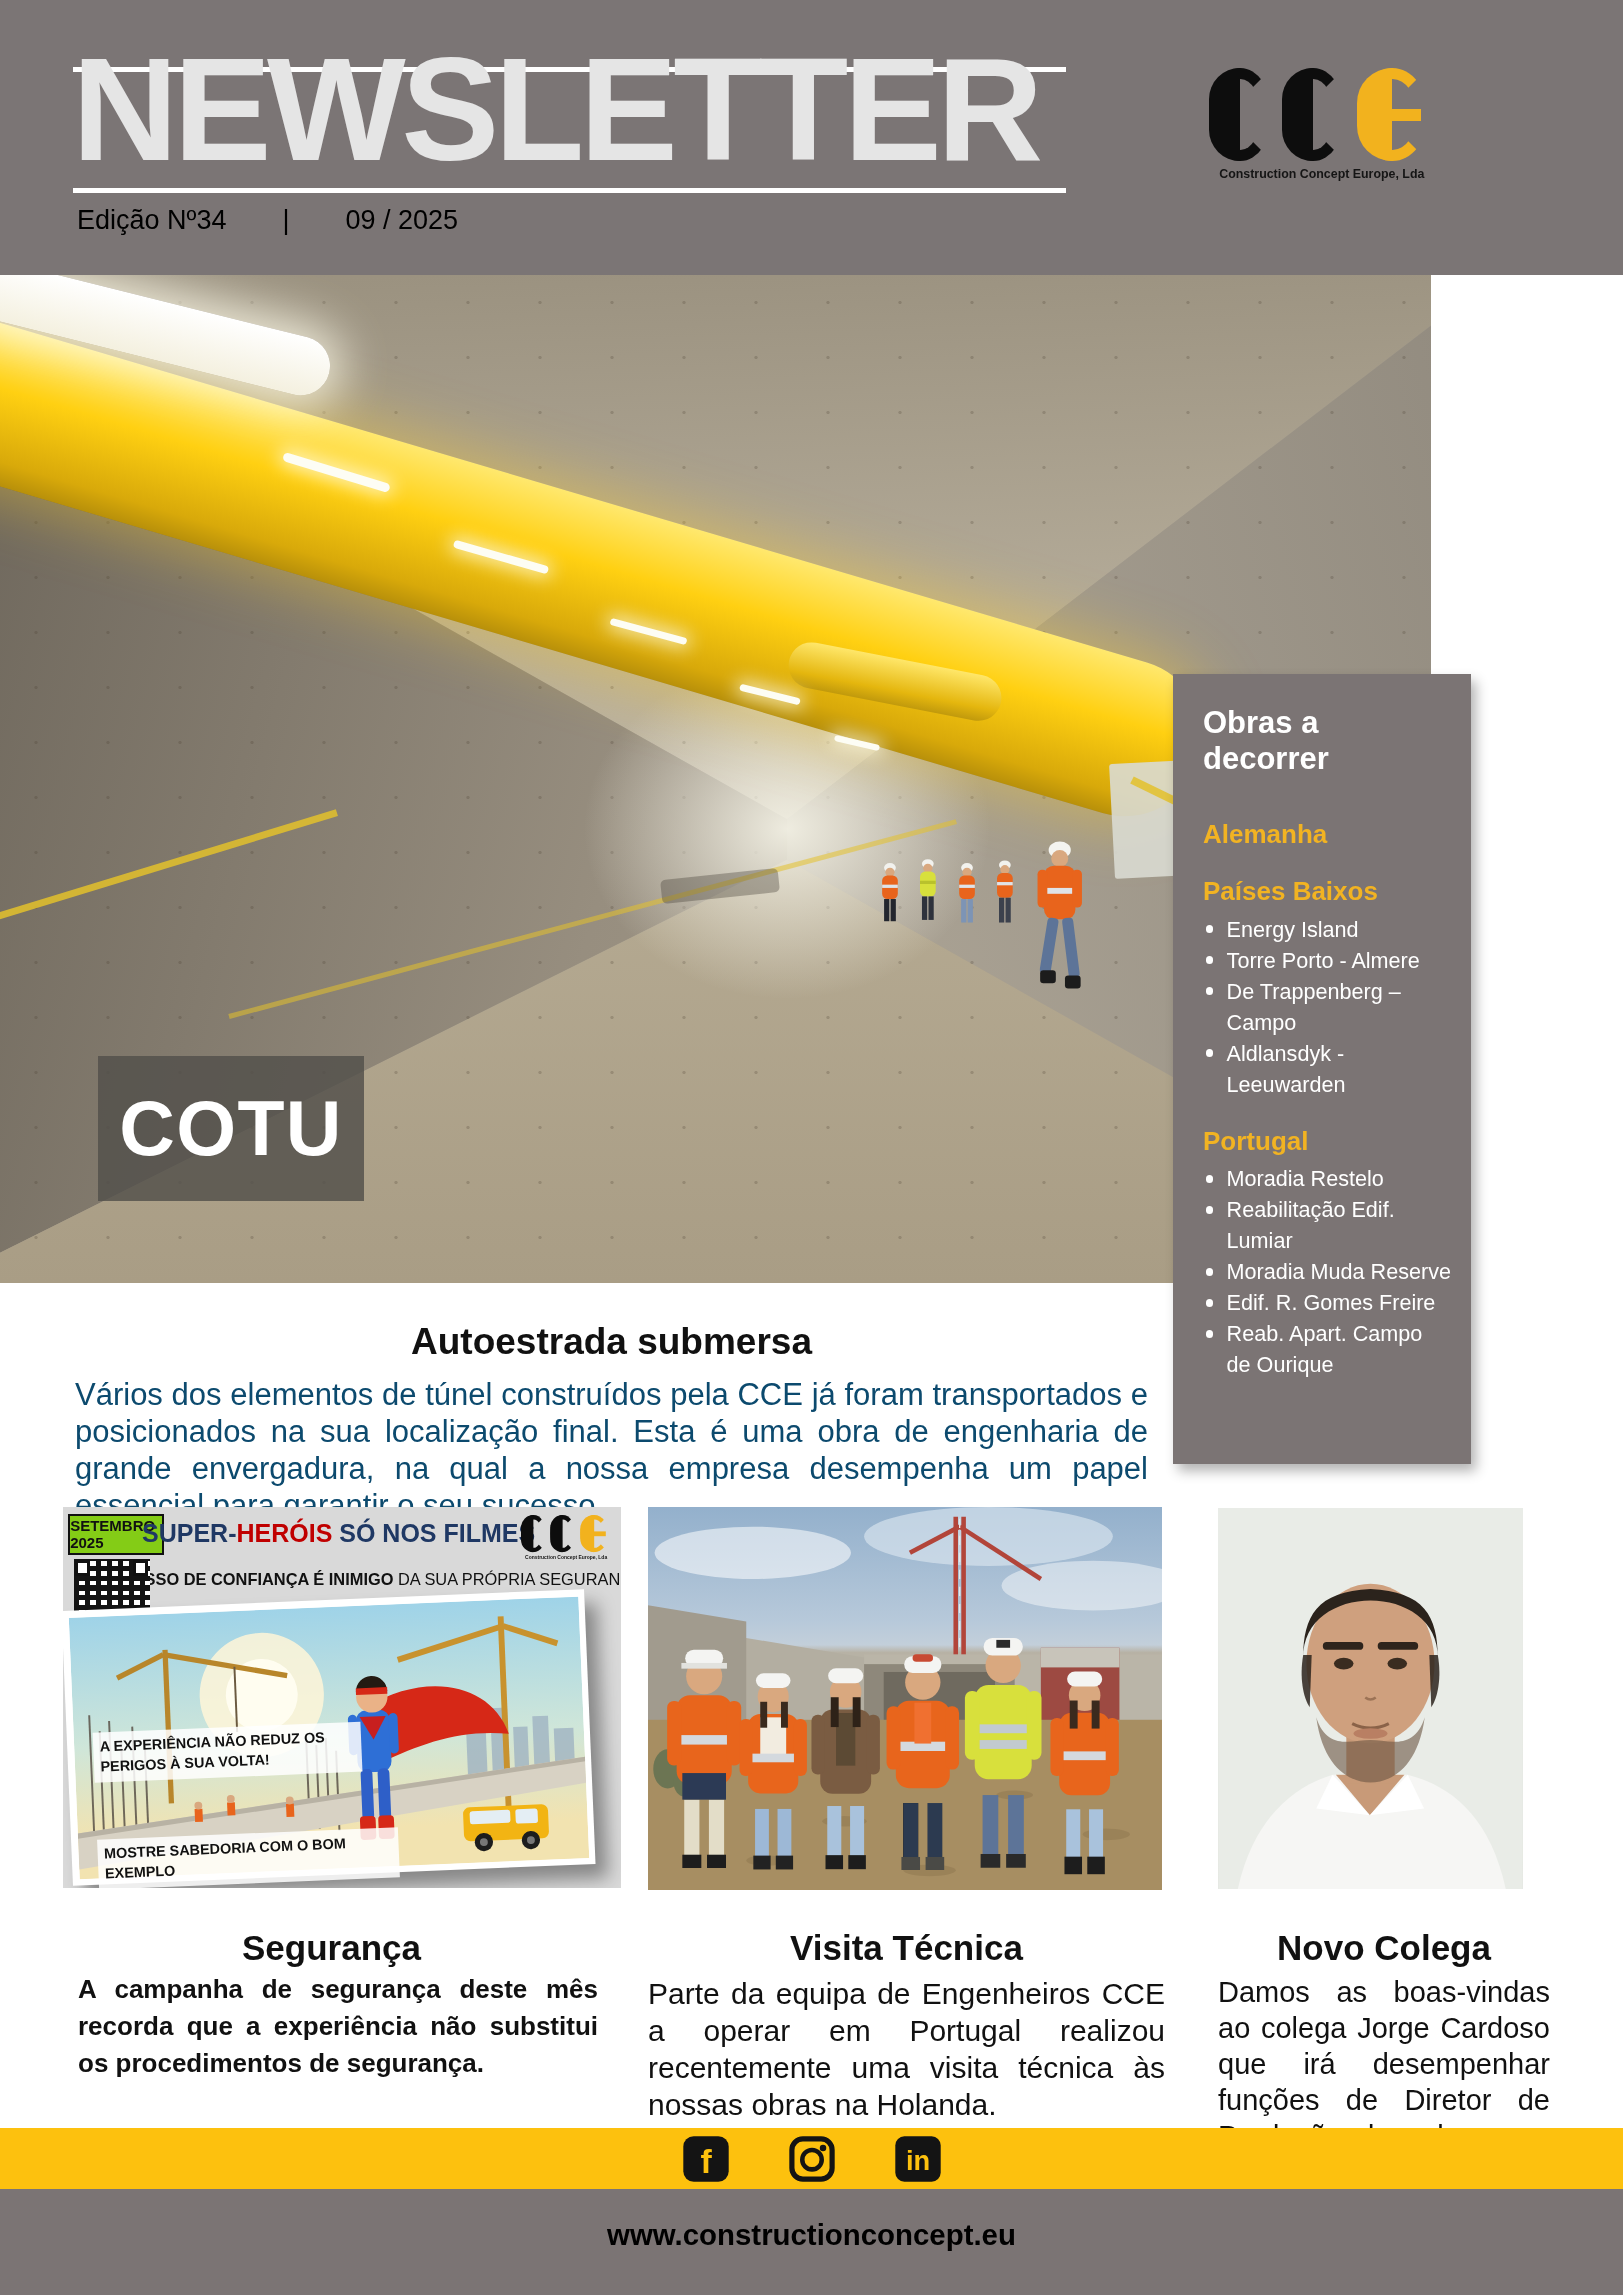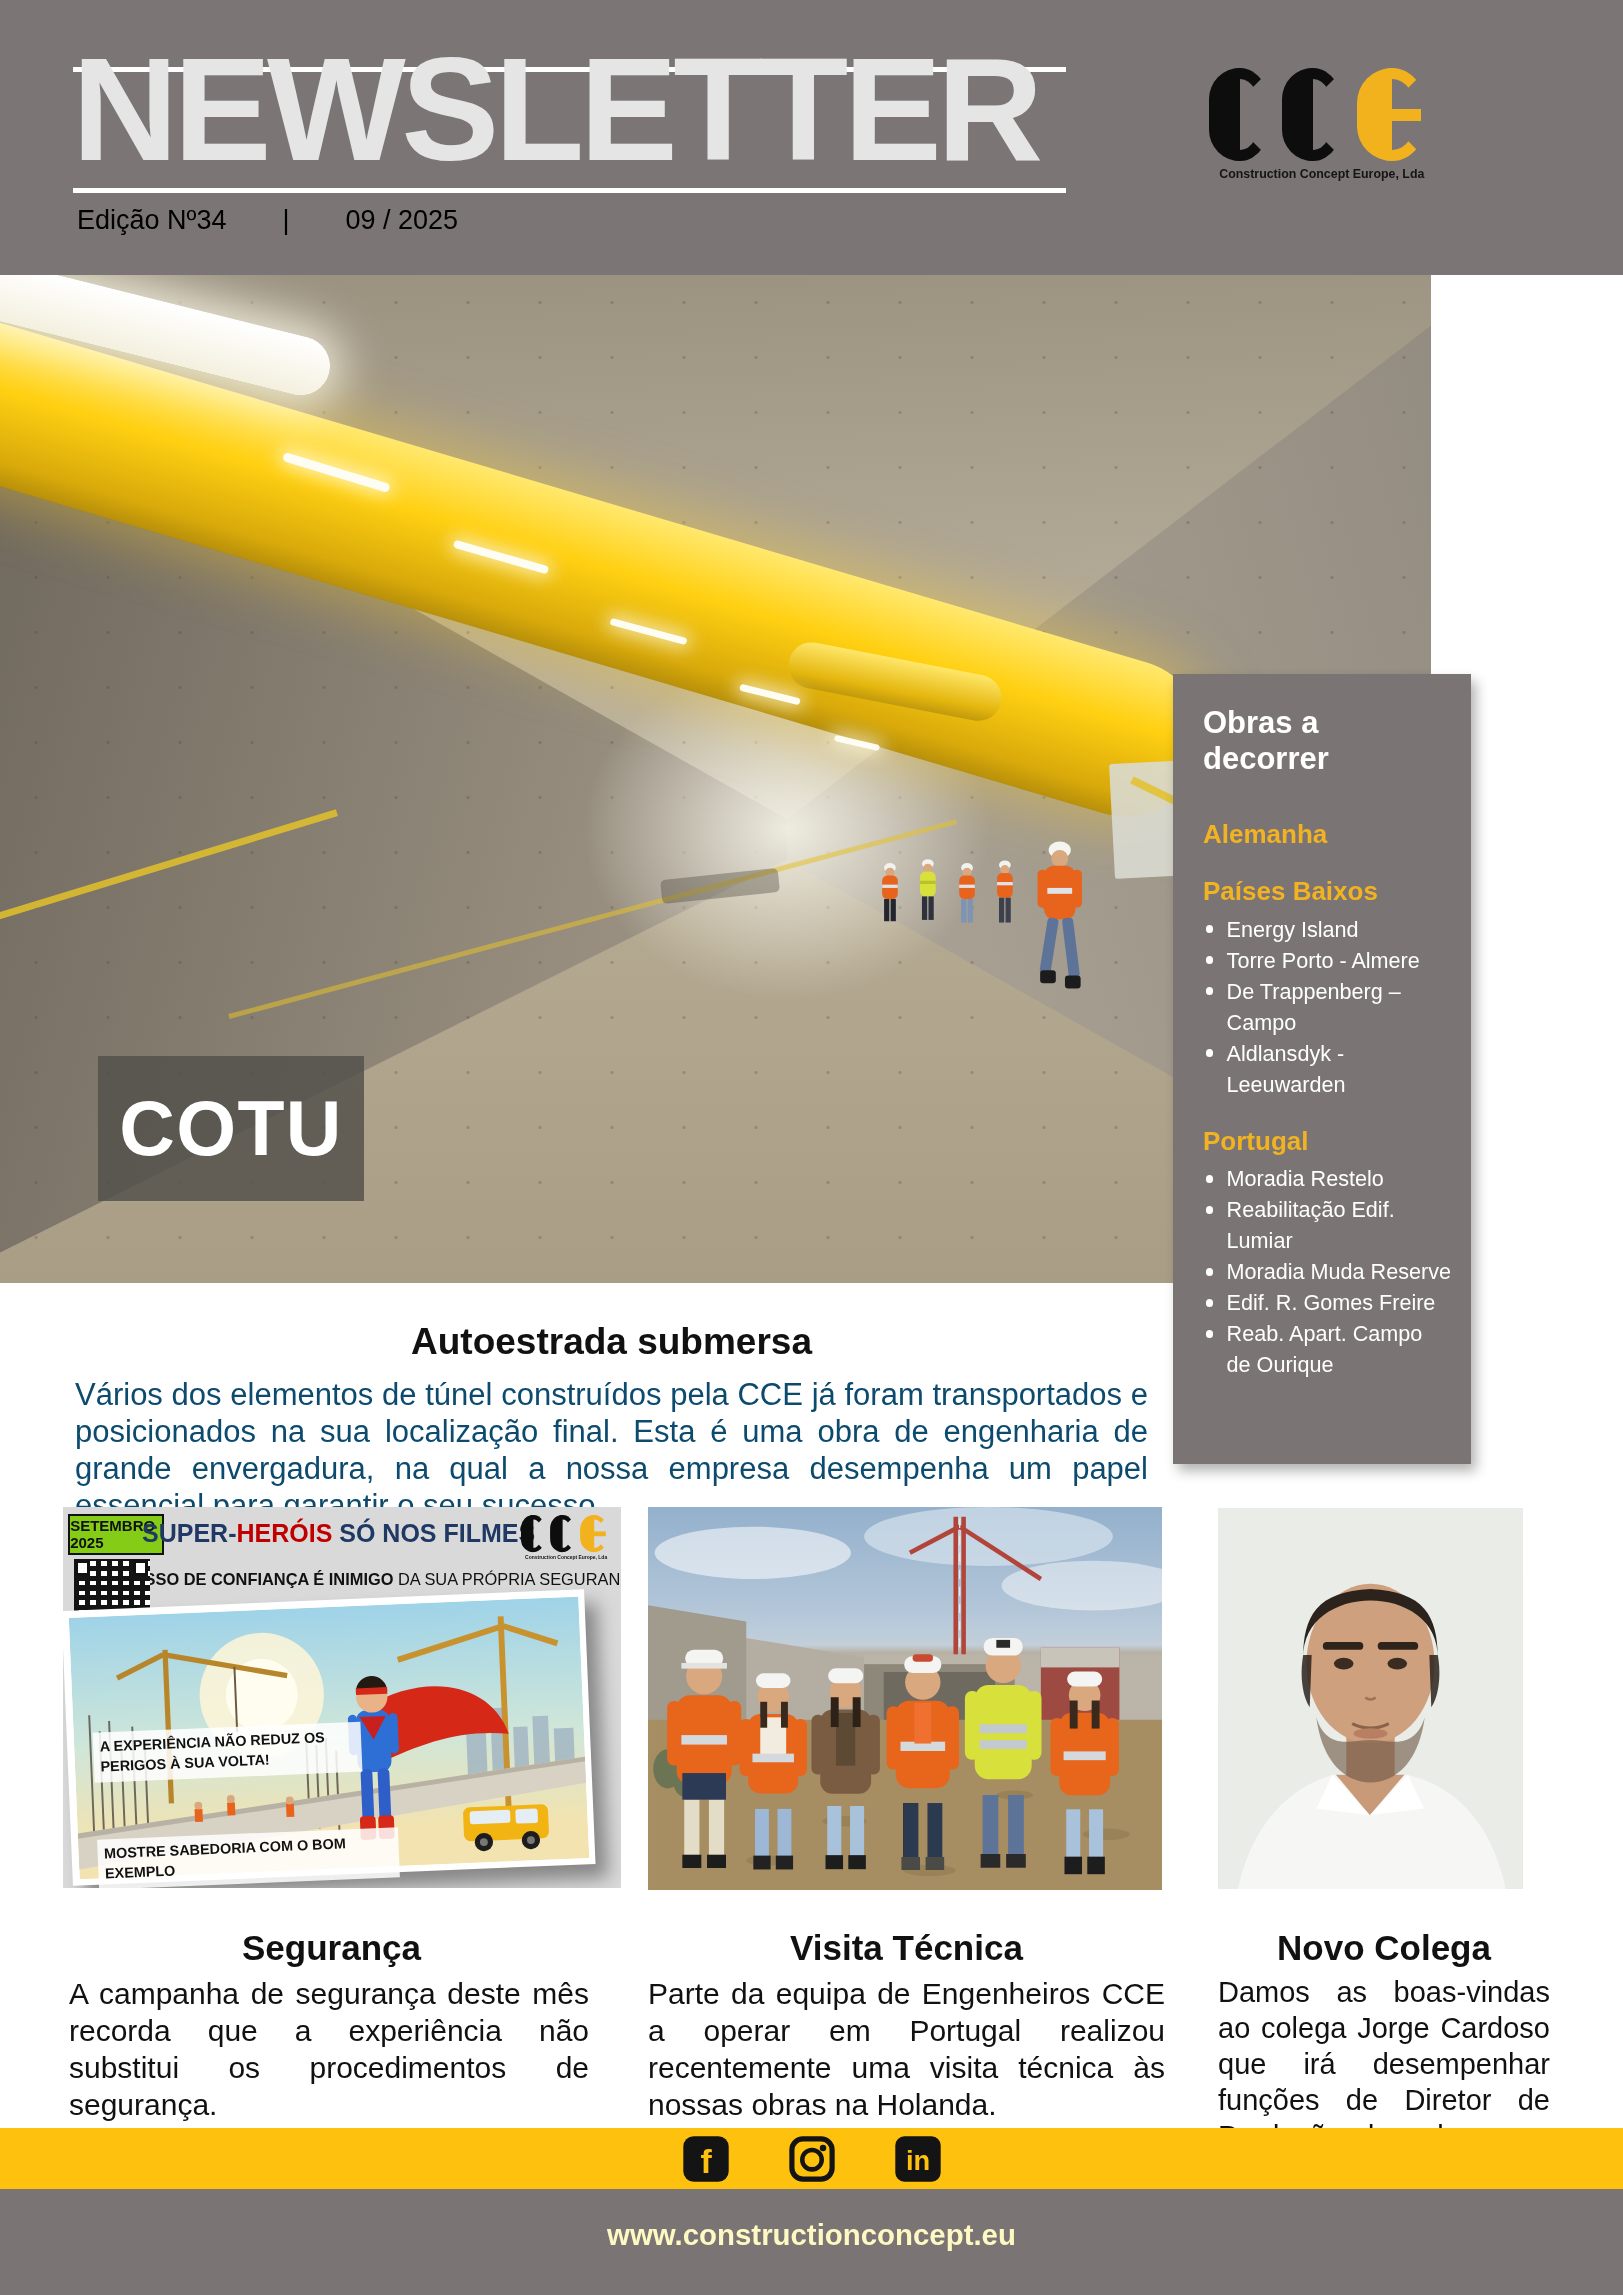--- a/index.html
+++ b/index.html
@@ -86,21 +86,21 @@
 
   
   .feature-title{position:absolute;left:75px;top:1296px;width:1073px;text-align:center;
                  font-size:37px;font-weight:bold;color:#111111;}
   .feature-body{position:absolute;left:75px;top:1345px;width:1073px;font-size:31px;line-height:37px;
                 color:#0c4a6e;text-align:justify;}
 
   
   .col-head{position:absolute;text-align:center;font-size:35px;font-weight:bold;color:#111111;}
   .col-body{position:absolute;color:#111111;text-align:justify;}
-  .ch1{left:63px;top:1899px;width:537px;} .cb1{left:69px;top:1945px;width:520px;font-size:30px;line-height:37px;}
+  .ch1{left:63px;top:1899px;width:537px;} .cb1{left:78px;top:1945px;width:520px;font-size:26px;line-height:37px;font-weight:bold;}
   .ch2{left:648px;top:1899px;width:517px;} .cb2{left:648px;top:1945px;width:517px;font-size:30px;line-height:37px;}
   .ch3{left:1218px;top:1899px;width:332px;} .cb3{left:1218px;top:1945px;width:332px;font-size:29px;line-height:36px;}
 
   
   .poster{position:absolute;left:63px;top:1507px;width:558px;height:381px;background:#d9d9d9;overflow:hidden;}
   .p-datebox{position:absolute;left:5.2px;top:6.5px;width:92px;height:37px;border:2.6px solid #111;background:#84cc16;
              font-size:15px;font-weight:bold;color:#111;display:flex;align-items:center;justify-content:center;}
   .p-title{position:absolute;left:79px;top:11.8px;width:380px;text-align:center;font-size:25px;font-weight:bold;white-space:nowrap;}
   .p-sub{position:absolute;left:19.6px;top:63px;width:458px;text-align:center;font-size:16.4px;color:#111;white-space:nowrap;}
   .logo-mini{left:458px;top:7.9px;width:249px;height:124px;transform:scale(0.40);transform-origin:top left;}
@@ -125,21 +125,21 @@
   
   .portrait{position:absolute;left:1218px;top:1508px;width:305px;height:381px;overflow:hidden;
             background:linear-gradient(180deg,#eaede8 0%,#dde1dc 100%);}
 
   
   .goldband{position:absolute;left:0;top:2128px;width:1623px;height:61px;background:#fdc10e;
             display:flex;align-items:center;justify-content:center;gap:58px;}
   .social{width:48px;height:48px;display:block;}
   .grayfooter{position:absolute;left:0;top:2189px;width:1623px;height:107px;background:#7b7474;
               display:flex;align-items:flex-start;justify-content:center;}
-  .url{margin-top:29px;font-size:29.4px;font-weight:bold;color:#fef9c3;}
+  .url{margin-top:29px;font-size:29.4px;font-weight:bold;color:#000000;}
 </style>
 </head>
 <body>
 
 <div class="page">
 
   <header class="header">
     <div class="rule rule-top"></div>
     <div class="nl-title">NEWSLETTER</div>
     <div class="rule rule-bottom"></div>

